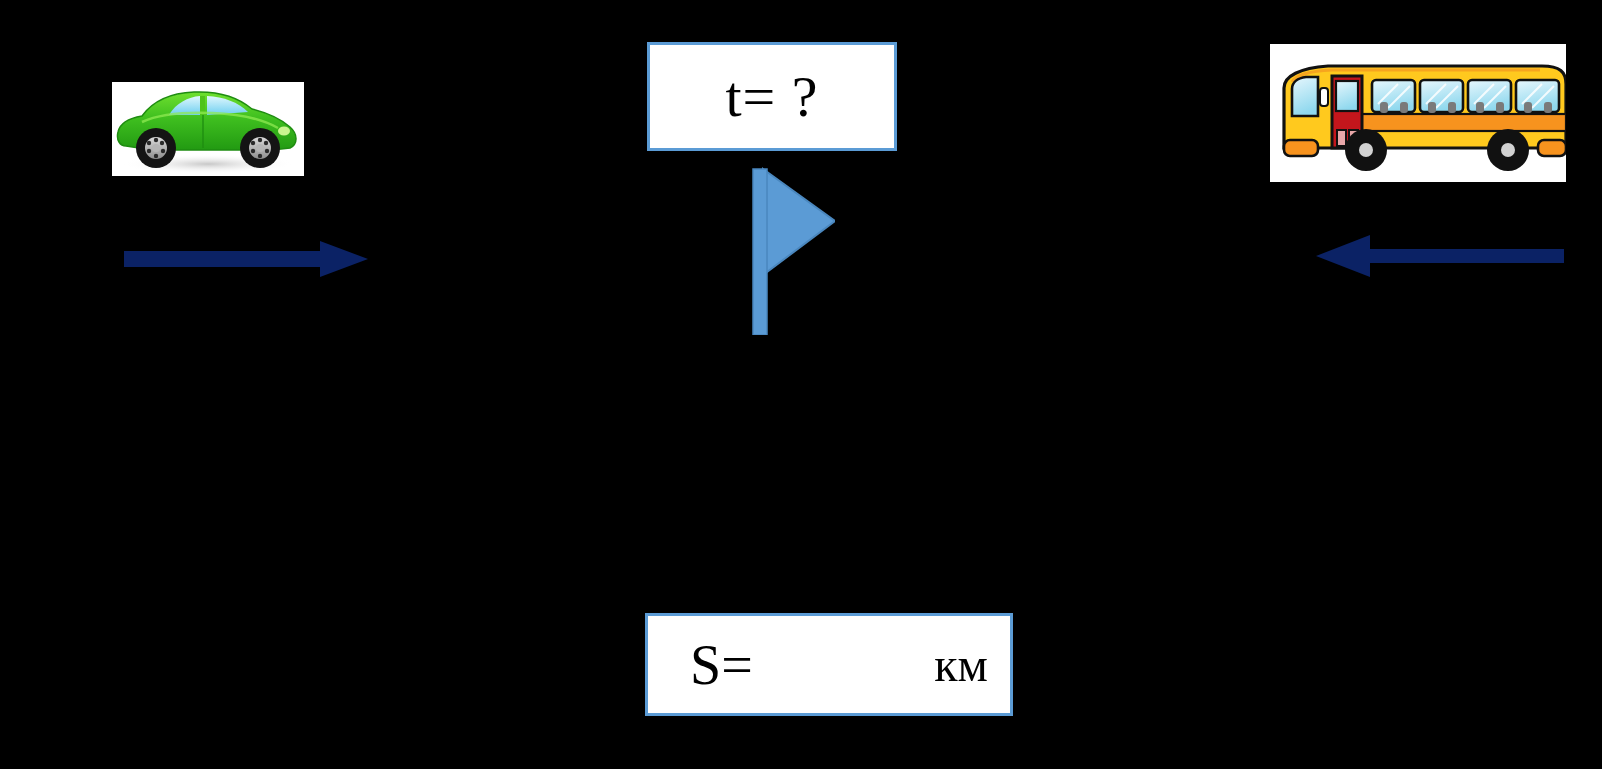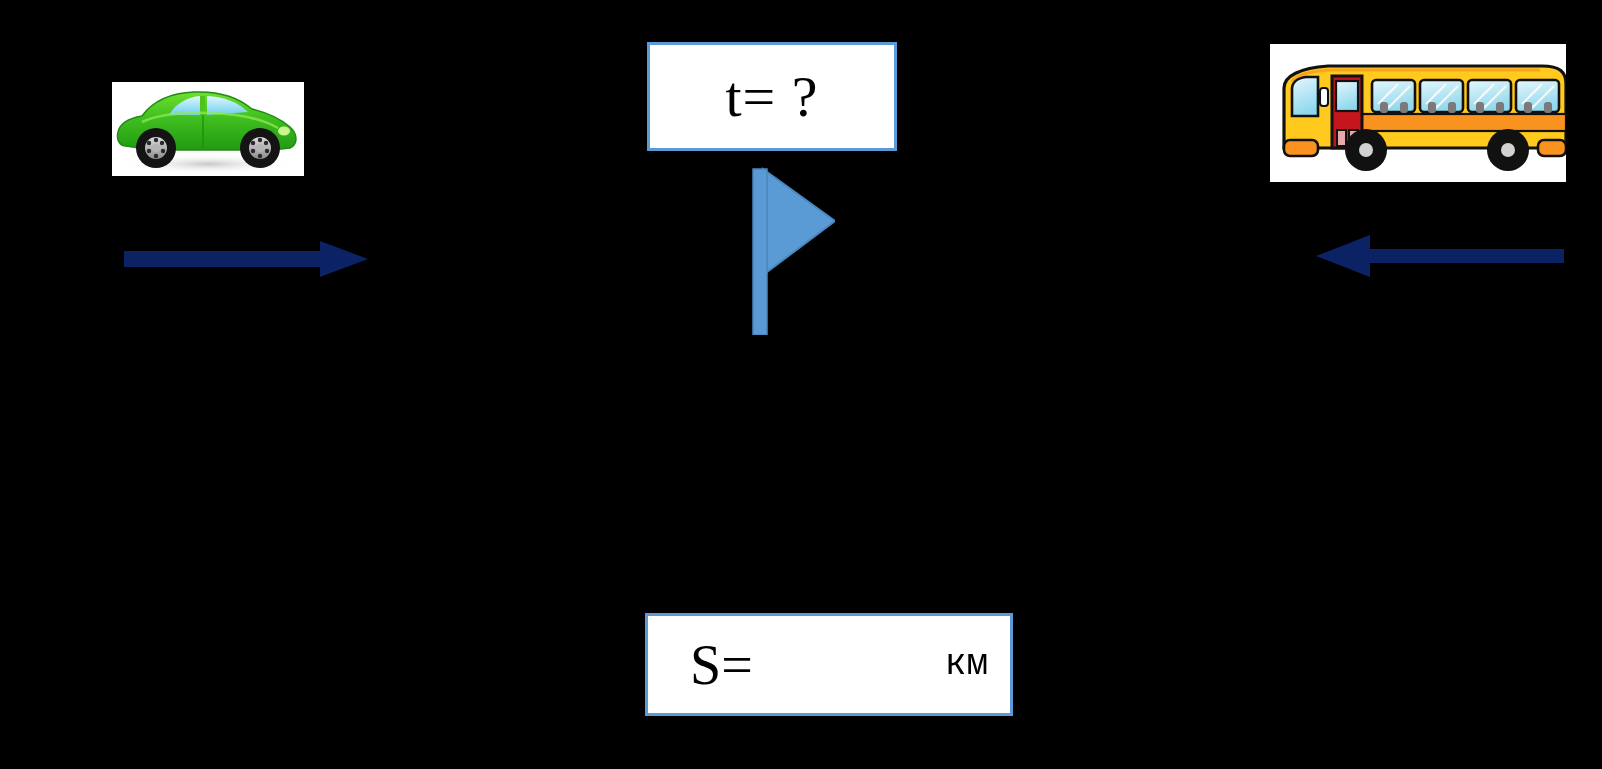--- a/index.html
+++ b/index.html
@@ -51,25 +51,24 @@
   #dist-box {
     left: 645px; top: 613px; width: 368px; height: 103px;
     justify-content: flex-start;
   }
   #dist-box .s-txt {
     font-size: 56px;
     line-height: 1;
     margin-left: 42px;
   }
   #dist-box .unit-txt {
-    font-size: 36px;
+    font-size: 48px;
     line-height: 1;
     position: absolute;
     right: 22px;
-    font-family: Liberation Mono, monospace;
   }
 
   
   .arrow { position: absolute; }
 
   #arrow-left-to-right { left: 124px; top: 241px; width: 244px; height: 36px; }
   #arrow-right-to-left { left: 1316px; top: 235px; width: 248px; height: 42px; }
 
   
   #flag { position: absolute; left: 751px; top: 163px; width: 84px; height: 172px; }

